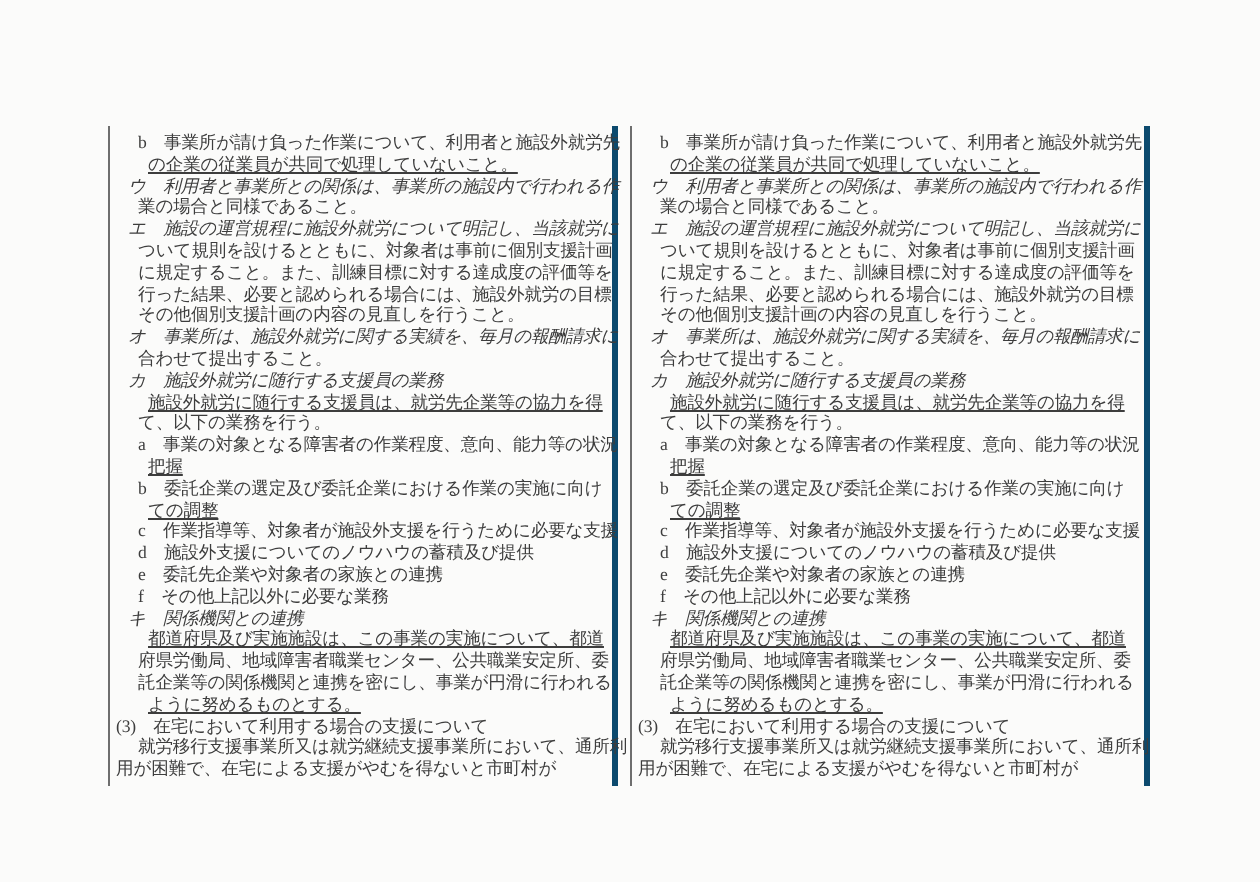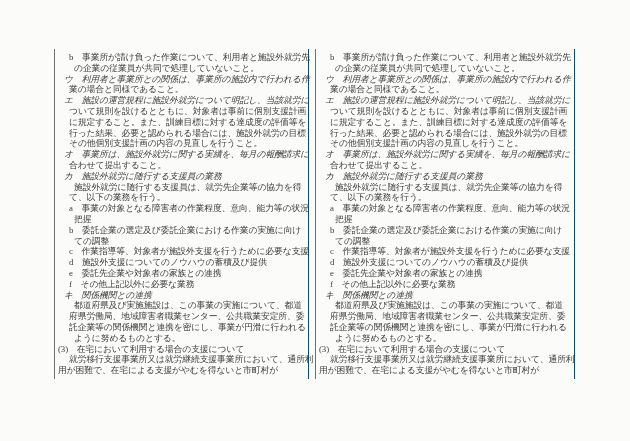--- a/index.html
+++ b/index.html
@@ -13,24 +13,24 @@
     overflow: hidden;
     background: #fbfbfa;
     font-family: "Liberation Serif", "DejaVu Serif", serif;
   }
   .spread {
     position: absolute;
     inset: 0;
   }
   .page-col {
     position: absolute;
-    top: 49px;
+    top: 63px;
     height: 330px;
     border-left: 1px solid #6e6e6e;
-    border-right: 1px solid #0c4a6e;
+    border-right: 3px solid #0c4a6e;
     padding: 3px 0 0 3px;
     box-sizing: border-box;
     background: transparent;
   }
   .page-col.left {
     left: 54px;
     width: 255px;
   }
   .page-col.right {
     left: 315px;
@@ -40,21 +40,21 @@
     font-size: 8.8px;
     line-height: 10.8px;
     height: 10.8px;
     color: #3d3d3d;
     white-space: nowrap;
     letter-spacing: -0.1px;
   }
   .ind-0 { padding-left: 0px; }
   .ind-1 { padding-left: 6px; font-style: italic; }
   .ind-2 { padding-left: 11px; }
-  .ind-3 { padding-left: 16px; }
+  .ind-3 { padding-left: 16px; text-decoration: underline; }
 </style>
 </head>
 <body>
 
 <div class="spread">
   <div class="page-col left">
       <div class="line ind-2">b　事業所が請け負った作業について、利用者と施設外就労先</div>
       <div class="line ind-3">の企業の従業員が共同で処理していないこと。</div>
       <div class="line ind-1">ウ　利用者と事業所との関係は、事業所の施設内で行われる作</div>
       <div class="line ind-2">業の場合と同様であること。</div>

